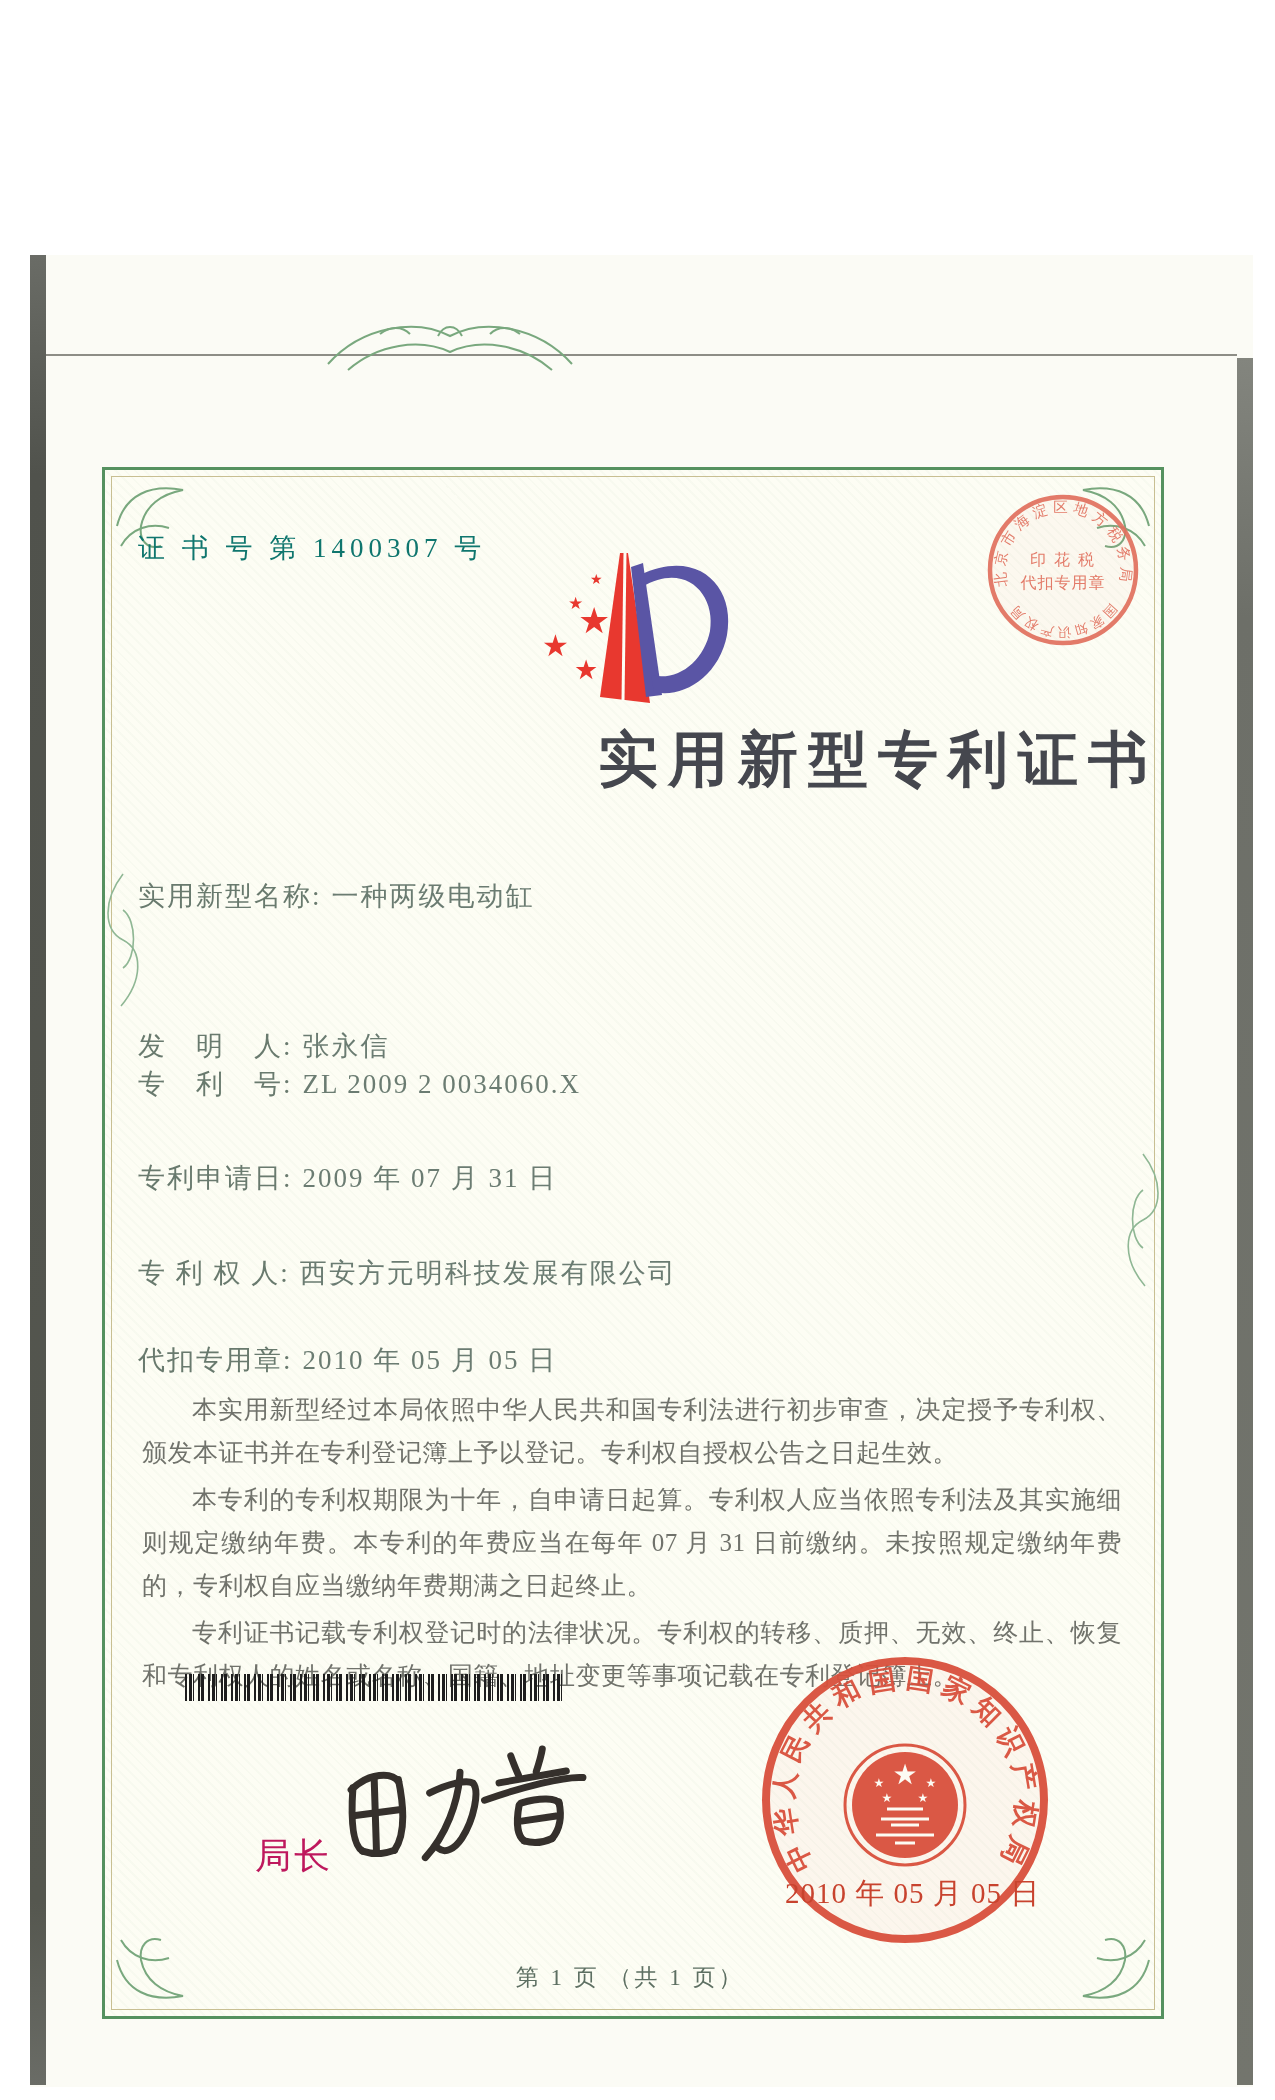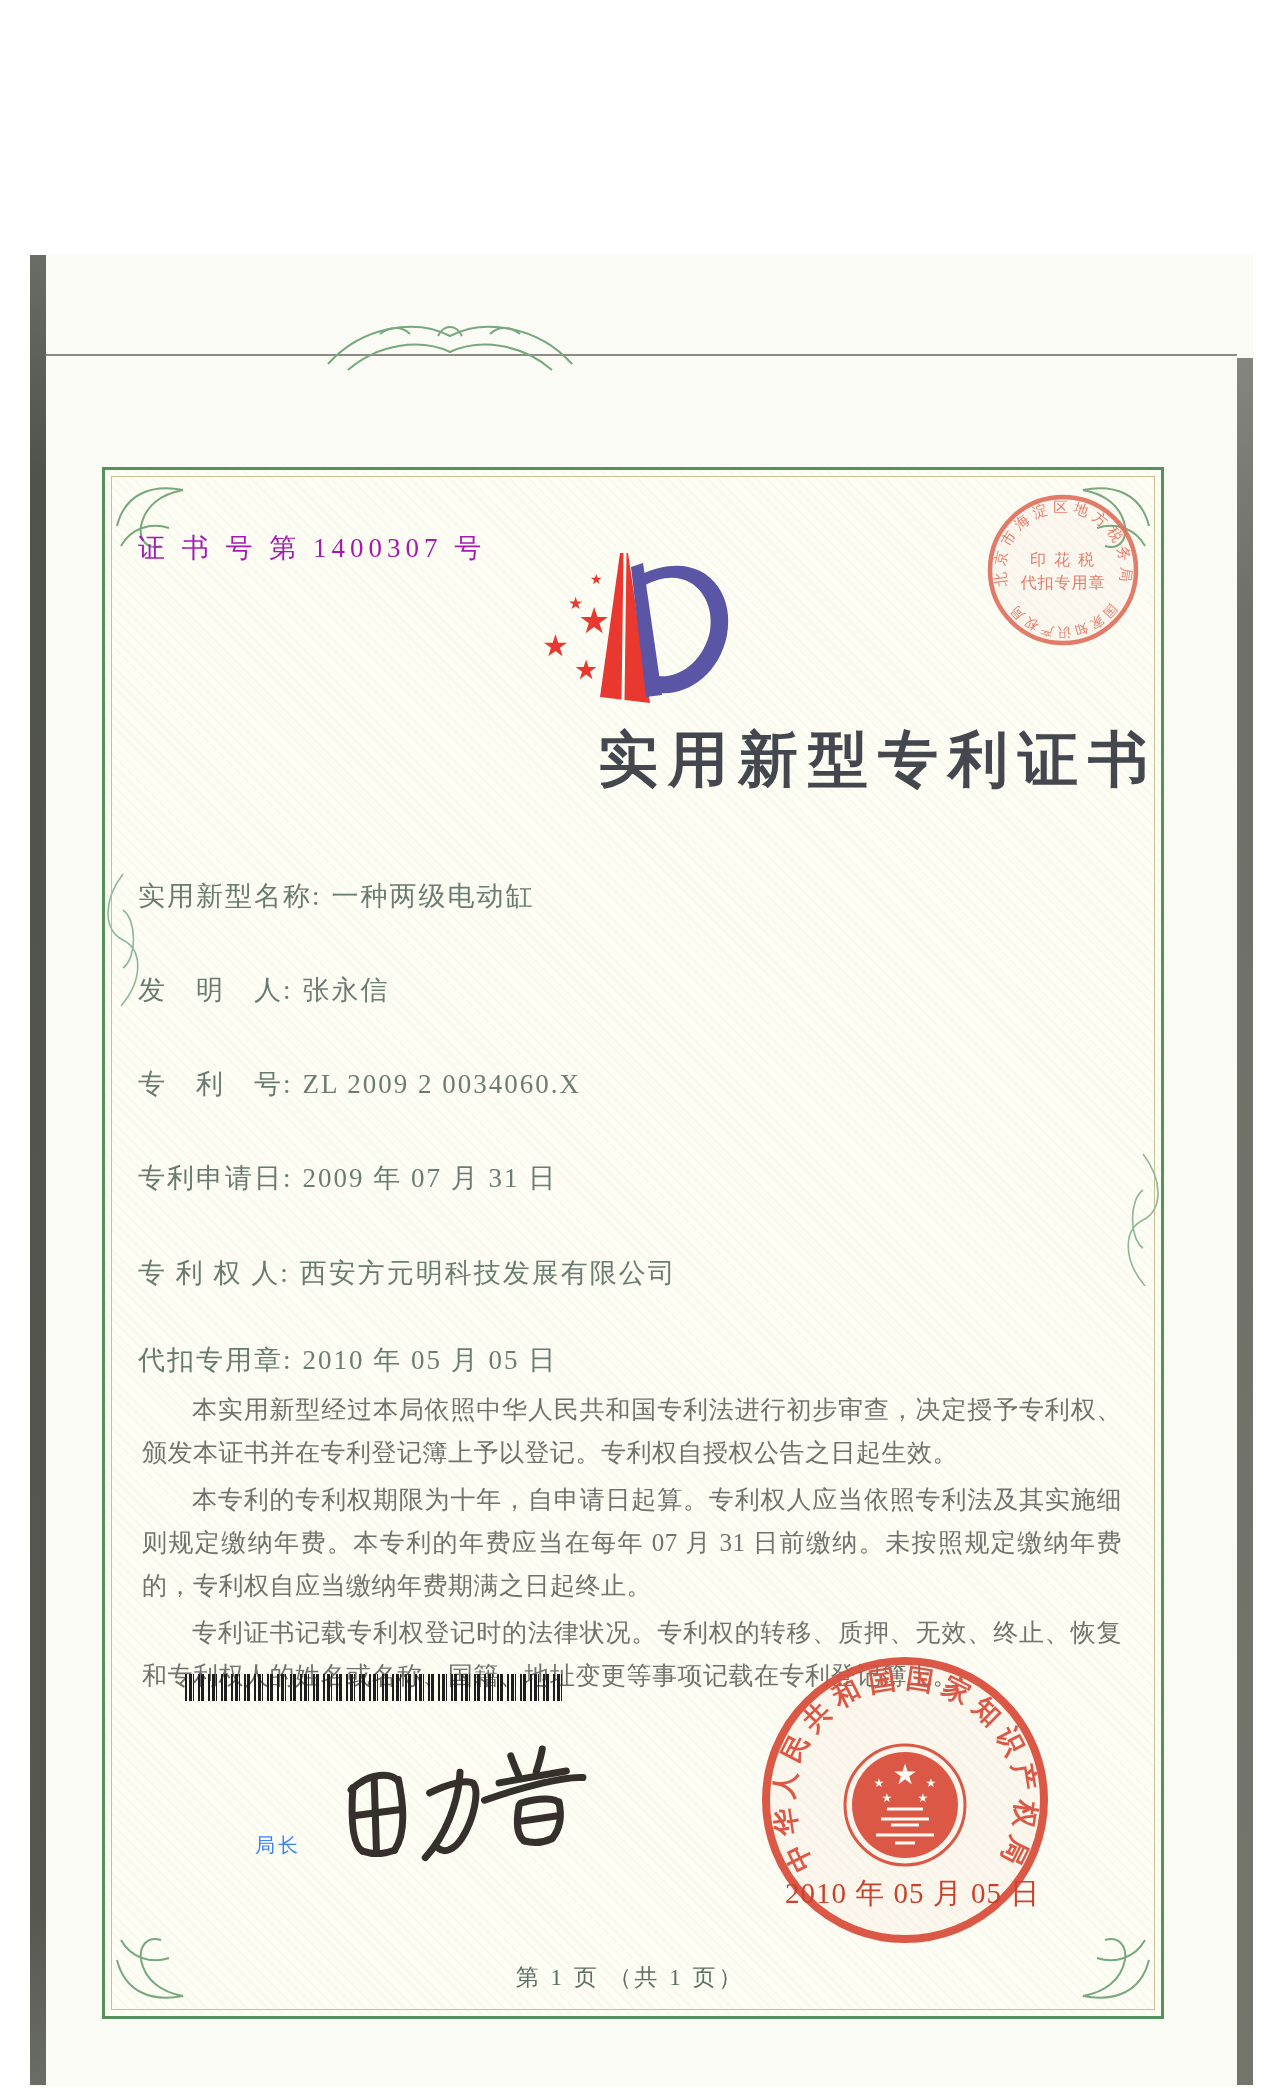--- a/index.html
+++ b/index.html
@@ -17,36 +17,36 @@
   
   .frame-outer{position:absolute;left:102px;top:467px;width:1056px;height:1546px;
     border:3px solid #55915f;background:
       repeating-linear-gradient(45deg,rgba(150,190,150,0.05) 0 2px,rgba(255,255,255,0) 2px 7px),
       #fdfdf4;}
   .frame-inner{position:absolute;left:6px;top:6px;right:6px;bottom:6px;border:1px solid #c8bf92;}
   .ornament{position:absolute;pointer-events:none;}
   .ornament path{fill:none;stroke:#79a87e;stroke-width:2;}
   .ornament.light path{stroke:#8fb794;stroke-width:1.6;}
   
-  .cert-no{position:absolute;left:138px;top:530px;font-size:27px;letter-spacing:5px;color:#a21caf;}
+  .cert-no{position:absolute;left:138px;top:530px;font-size:27px;letter-spacing:5px;color:#0f766e;}
   .title{position:absolute;left:102px;top:720px;width:1056px;text-align:right;
     font-size:60px;font-weight:bold;letter-spacing:10px;color:#45474e;}
   .field-row{position:absolute;left:138px;width:990px;font-size:27px;color:#697a6e;letter-spacing:2px;white-space:nowrap;}
   .field-row .val{margin-left:10px;color:#6b7c72;text-align:right;}
   .body-text{position:absolute;left:138px;top:1384px;width:988px;font-size:25px;
     line-height:43px;color:#70726b;text-align:justify;letter-spacing:0.5px;}
   .body-text p{margin:4px;text-indent:2em;}
   .barcode{position:absolute;left:185px;top:1674px;width:378px;height:27px;
     background:repeating-linear-gradient(90deg,
       #1d1d1d 0 2px,rgba(0,0,0,0) 2px 4px,
       #1d1d1d 4px 7px,rgba(0,0,0,0) 7px 8px,
       #1d1d1d 8px 9px,rgba(0,0,0,0) 9px 13px,
       #1d1d1d 13px 15px,rgba(0,0,0,0) 15px 16px,
       #1d1d1d 16px 19px,rgba(0,0,0,0) 19px 23px);}
-  .signer-title{position:absolute;left:255px;top:1832px;font-size:20px;color:#3b82f6;letter-spacing:3px;}
+  .signer-title{position:absolute;left:255px;top:1832px;font-size:36px;color:#be185d;letter-spacing:3px;}
   .signature{position:absolute;left:320px;top:1738px;}
   .footer{position:absolute;left:102px;top:1962px;width:1056px;text-align:center;
     font-size:23px;color:#5d6f62;letter-spacing:3px;}
   
   .tax-stamp{position:absolute;left:985px;top:492px;opacity:0.92;}
   .red-seal{position:absolute;left:758px;top:1653px;opacity:0.95;}
   .seal-date{position:absolute;left:785px;top:1874px;font-size:29px;color:#c8432e;
     letter-spacing:1px;white-space:nowrap;}
   
   .logo{position:absolute;left:470px;top:545px;width:280px;height:215px;}
@@ -114,21 +114,21 @@
     <span class="star" style="left:108px;top:58px;font-size:36px">★</span>
     <span class="star" style="left:72px;top:86px;font-size:30px">★</span>
     <span class="star" style="left:104px;top:112px;font-size:27px">★</span>
   </div>
 
   <div class="title">实用新型专利证书</div>
 
   <div class="field-row" style="top:878px">
     <span>实用新型名称:</span><span class="val">一种两级电动缸</span>
   </div>
-  <div class="field-row" style="top:972px">
+  <div class="field-row" style="top:1028px">
     <span>发　明　人:</span><span class="val">张永信</span>
   </div>
   <div class="field-row" style="top:1066px">
     <span>专　利　号:</span><span class="val">ZL 2009 2 0034060.X</span>
   </div>
   <div class="field-row" style="top:1160px">
     <span>专利申请日:</span><span class="val">2009 年 07 月 31 日</span>
   </div>
   <div class="field-row" style="top:1255px">
     <span>专 利 权 人:</span><span class="val">西安方元明科技发展有限公司</span>

